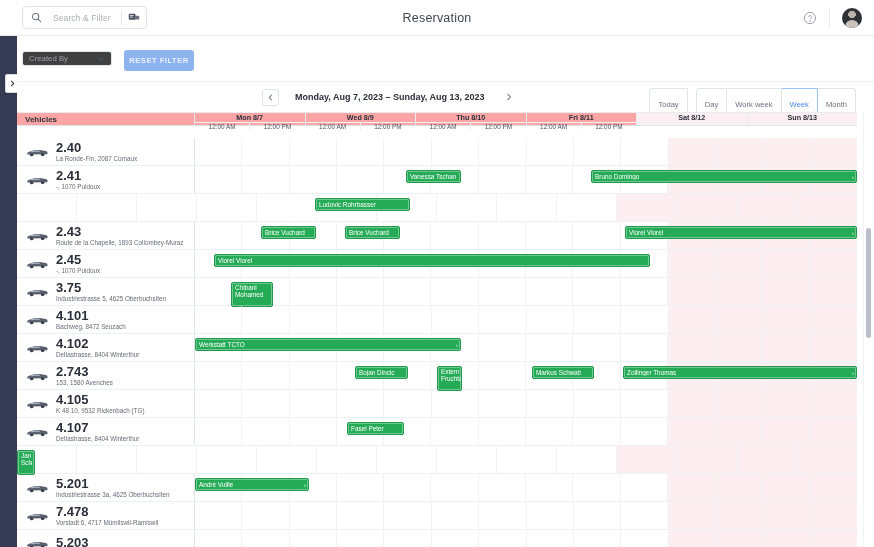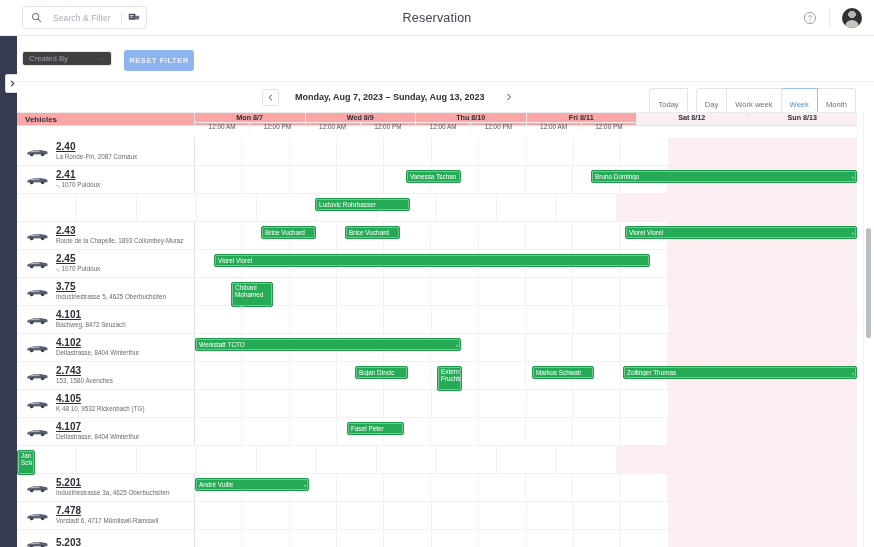--- a/index.html
+++ b/index.html
@@ -145,21 +145,21 @@
   }
   .rowlist { position: relative; width: 840px; }
   .vrow { display: flex; height: 28px; border-bottom: 1px solid #eef0f3; }
   .vcell {
     width: 178px; min-width:178px; height: 100%;
     border-right: 1px solid #dfe3e8;
     display: flex; align-items: center; gap: 7px; padding-left: 8px;
   }
   .car-ico { width: 24px; height: 13px; flex: none; display:block; }
   .vtexts { display: flex; flex-direction: column; justify-content: center; gap: 2px; }
-  .vname { font-size: 10px; font-weight: bold; color: #2b2f3a; line-height: 1; text-decoration: underline; }
+  .vname { font-size: 13px; font-weight: bold; color: #2b2f3a; line-height: 1; }
   .vaddr { font-size: 6.3px; color: #646b77; line-height: 1; }
   .trackcell { flex: 1; position: relative; display: flex; }
   .tslot { flex: 1; border-right: 1px solid #f0f2f5; }
   .tslot:last-child { border-right: none; }
   .tslot.weekend { background: #fdeef1; }
 
   
   .ev {
     position: absolute; top: 4px; height: 13px;
     background: #25ab55; border: 1px solid #1f9a4c; border-radius: 2px;

